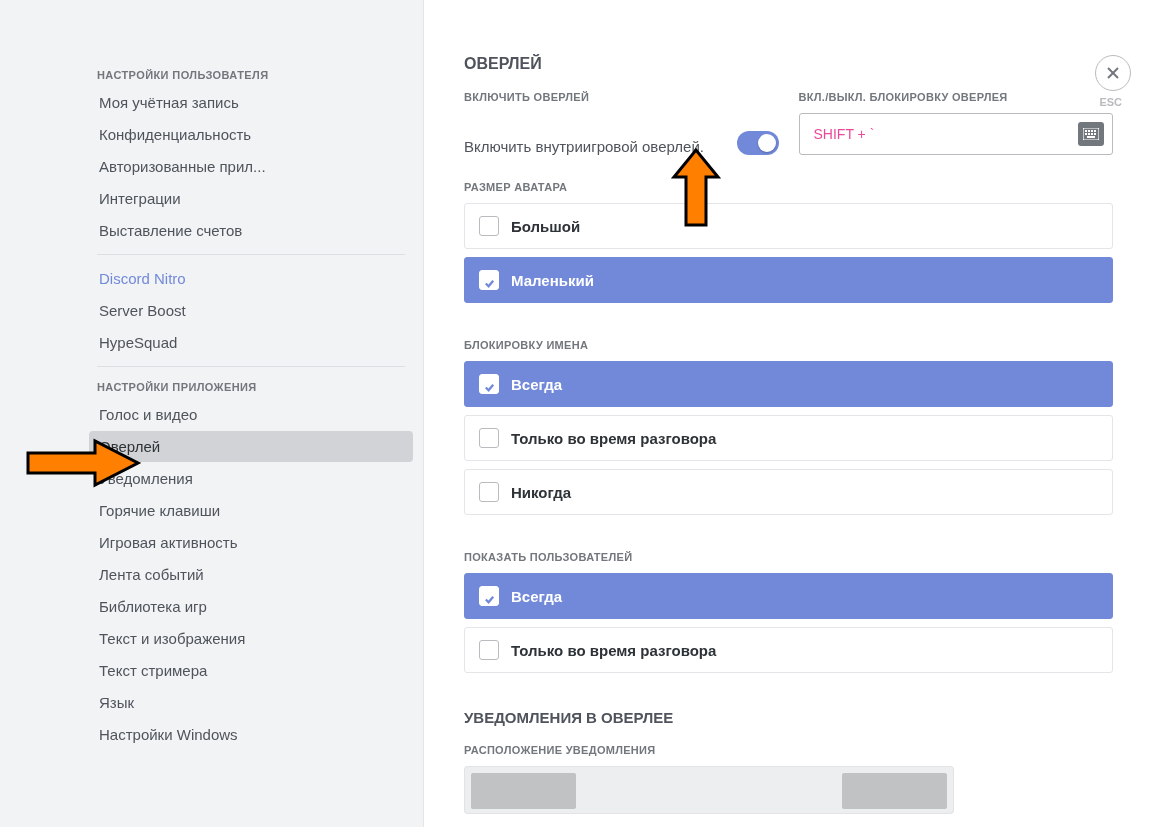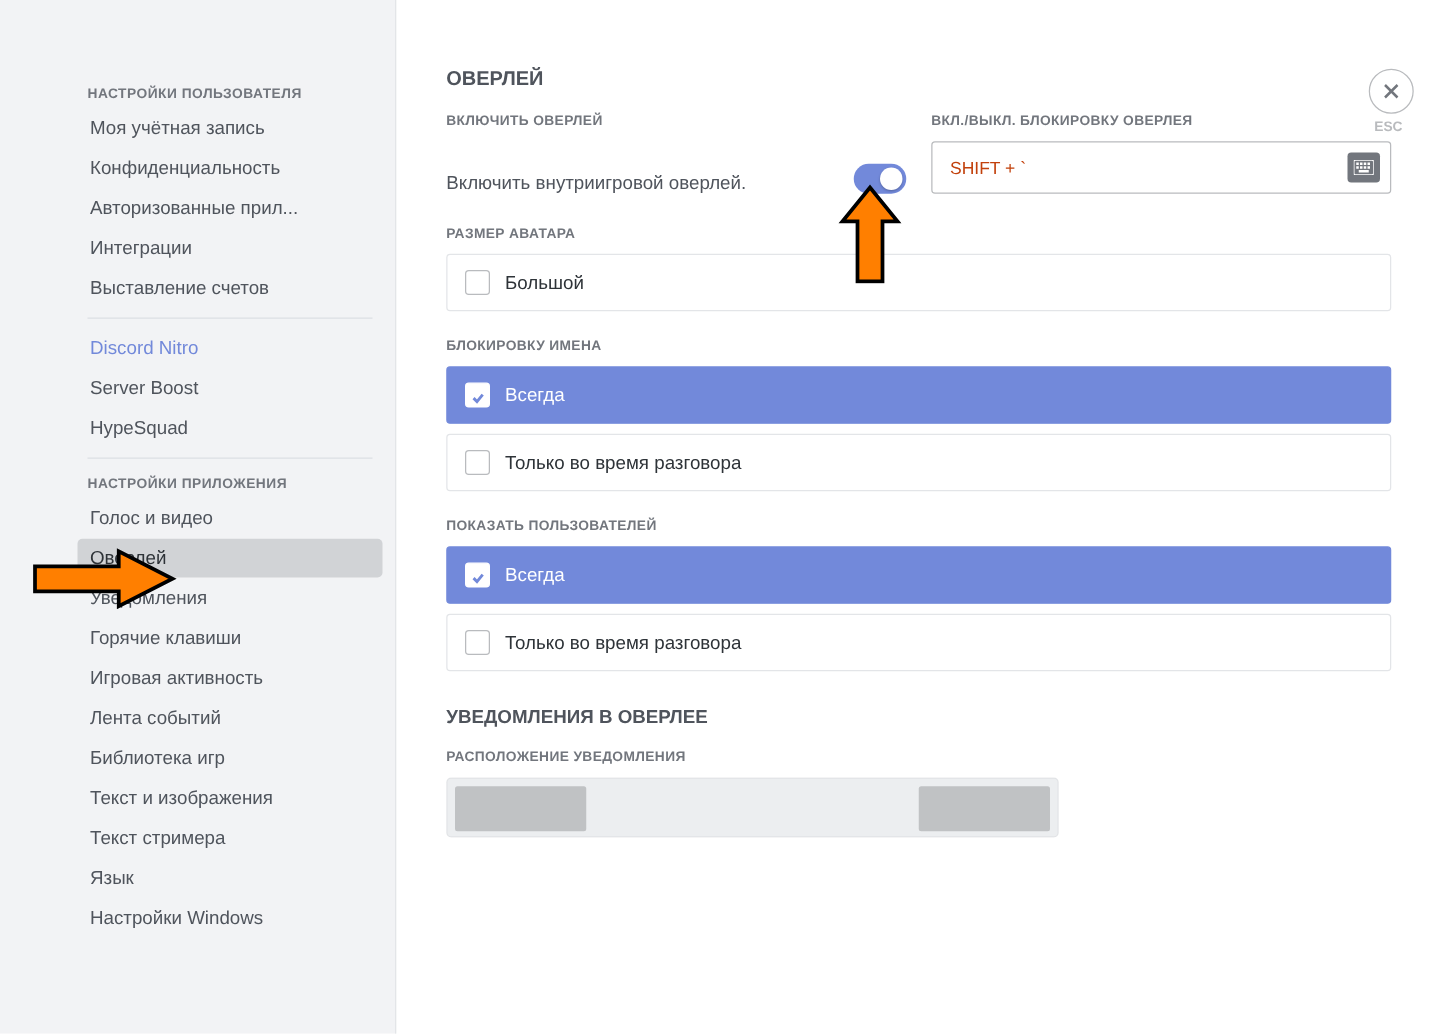--- a/index.html
+++ b/index.html
@@ -5,23 +5,23 @@
 * { box-sizing: border-box; margin: 0; padding: 0; }
 body {
   font-family: -apple-system, BlinkMacSystemFont, "Segoe UI", Helvetica, Arial, sans-serif;
   background: #fff;
   width: 1153px;
   height: 827px;
   overflow: hidden;
   display: flex;
 }
 .sidebar {
-  width: 317px;
+  width: 424px;
   background: #f2f3f5;
-  padding: 55px 10px 0 62px;
+  padding: 55px 10px 0 89px;
   border-right: 1px solid #e3e5e8;
 }
 .sidebar-header {
   font-size: 11px;
   font-weight: 700;
   color: #72767d;
   letter-spacing: 0.4px;
   padding: 6px 8px;
   margin-top: 8px;
 }
@@ -99,38 +99,38 @@
 .keybind-box {
   height: 42px;
   border: 1px solid #b9bbbe;
   border-radius: 3px;
   display: flex;
   align-items: center;
   padding: 0 8px 0 14px;
   justify-content: space-between;
   background: #fff;
 }
-.keybind-text { font-size: 14px; color: #c2410c; }
+.keybind-text { font-size: 14px; color: #ec4899; }
 .keybind-icon {
   width: 26px; height: 24px;
   background: #72767d;
   border-radius: 3px;
   display: flex;
   align-items: center;
   justify-content: center;
 }
 .keybind-icon svg { fill: #fff; }
 .section-label {
   font-size: 11px;
   font-weight: 700;
   color: #72767d;
   letter-spacing: 0.3px;
   margin: 10px 0 10px 0;
 }
-.options { display: flex; flex-direction: column; gap: 8px; margin-bottom: 22px; }
+.options { display: flex; flex-direction: column; gap: 8px; margin-bottom: 36px; font-weight: bold; }
 .option {
   height: 46px;
   border: 1px solid #e3e5e8;
   border-radius: 3px;
   display: flex;
   align-items: center;
   padding: 0 14px;
   gap: 12px;
   cursor: pointer;
 }
@@ -267,36 +267,48 @@
       </div>
     </div>
   </div>
 
   <div class="section-label">РАЗМЕР АВАТАРА</div>
   <div class="options">
     <div class="option">
       <div class="checkbox"></div>
       <span class="option-label">Большой</span>
     </div>
+    <div class="option selected">
+      <div class="checkbox">
+          <span class="checkmark"><svg viewBox="0 0 12 12">
+              <polyline points="2,6 5,9 10,3"></polyline>
+            </svg></span>
+        </div>
+      <span class="option-label">Маленький</span>
+    </div>
   </div>
 
   <div class="section-label">БЛОКИРОВКУ ИМЕНА</div>
   <div class="options">
     <div class="option selected">
       <div class="checkbox">
           <span class="checkmark"><svg viewBox="0 0 12 12">
               <polyline points="2,6 5,9 10,3"></polyline>
             </svg></span>
         </div>
       <span class="option-label">Всегда</span>
     </div>
     <div class="option">
       <div class="checkbox"></div>
       <span class="option-label">Только во время разговора</span>
     </div>
+    <div class="option">
+      <div class="checkbox"></div>
+      <span class="option-label">Никогда</span>
+    </div>
   </div>
 
   <div class="section-label">ПОКАЗАТЬ ПОЛЬЗОВАТЕЛЕЙ</div>
   <div class="options">
     <div class="option selected">
       <div class="checkbox">
           <span class="checkmark"><svg viewBox="0 0 12 12">
               <polyline points="2,6 5,9 10,3"></polyline>
             </svg></span>
         </div>

